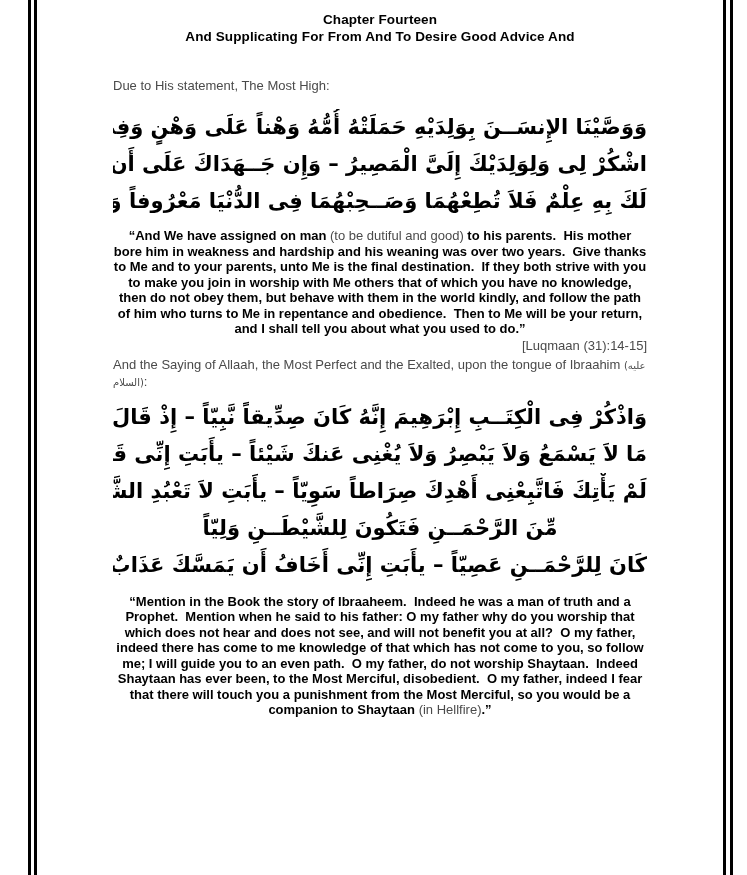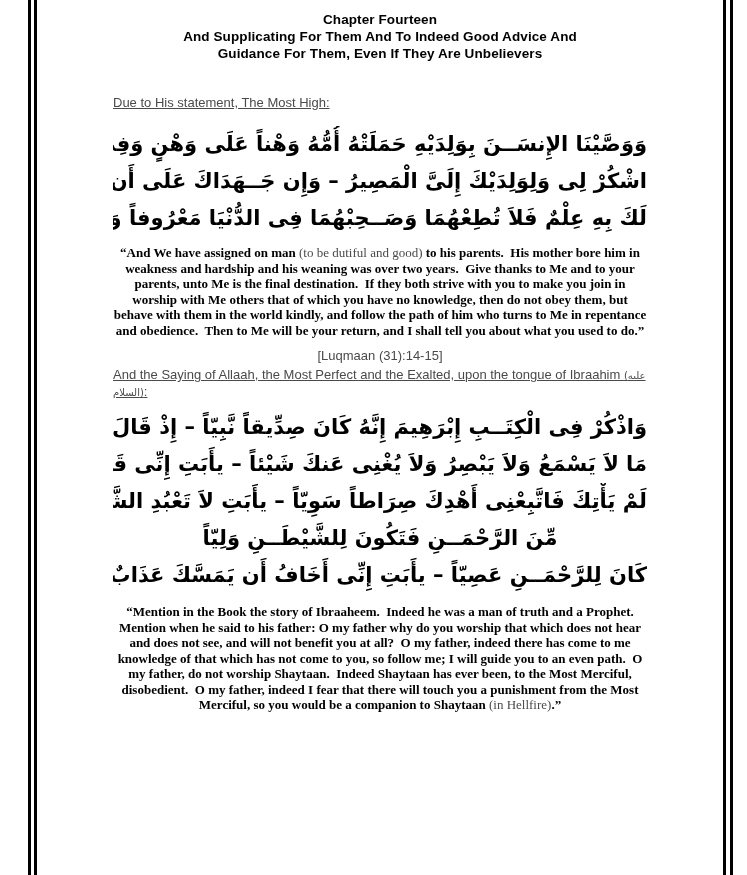--- a/index.html
+++ b/index.html
@@ -35,21 +35,20 @@
     font-size: 13.5px;
     line-height: 17px;
     color: #000;
     letter-spacing: 0.1px;
   }
   .intro {
     font-size: 13px;
     line-height: 16px;
     color: #4a4a4a;
     text-align: left;
-    text-decoration: underline;
   }
   .intro-1 { margin-top: 33px; }
   .intro-2 { margin-top: 4px; }
   .intro .ar-small {
     font-family: "DejaVu Sans", sans-serif;
     font-size: 10px;
     color: #4a4a4a;
   }
   .arabic-block {
     text-align: center;
@@ -67,49 +66,47 @@
     white-space: nowrap;
     overflow: hidden;
   }
   .translation {
     text-align: center;
     font-weight: bold;
     font-size: 13px;
     line-height: 15.5px;
     color: #000;
     white-space: pre-wrap;
-    font-family: Liberation Serif, serif;
   }
   .translation-1 { margin-top: 8px; }
   .translation-2 { margin-top: 10px; }
   .translation .plain {
     font-weight: normal;
     color: #4a4a4a;
   }
   .citation {
-    text-align: center;
+    text-align: right;
     font-size: 13px;
     line-height: 15px;
     color: #4a4a4a;
     font-weight: normal;
-    margin-top: 10px;
+    margin-top: 1px;
   }
 </style>
 </head>
 <body>
 
 <div class="page-border"></div>
 
 <div class="content">
   <div class="col">
 
     <div class="chapter-title">
       <div>Chapter Fourteen</div>
-      <div>And Supplicating For Them And To Indeed Good Advice And</div>
-      <div>Guidance For Them, Even If They Are Unbelievers</div>
+      <div>And Supplicating For From And To Desire Good Advice And</div>
     </div>
 
     <div class="intro intro-1">Due to His statement, The Most High:</div>
 
     <div class="arabic-block arabic-block-1">
       <div class="arabic-line">وَوَصَّيْنَا الإِنسَــنَ بِوَلِدَيْهِ حَمَلَتْهُ أُمُّهُ وَهْناً عَلَى وَهْنٍ وَفِصَالُهُ فِى عَامَيْنِ أَنِ</div>
       <div class="arabic-line">اشْكُرْ لِى وَلِوَلِدَيْكَ إِلَىَّ الْمَصِيرُ – وَإِن جَــهَدَاكَ عَلَى أَن تُشْرِكَ بِى مَا لَيْسَ</div>
       <div class="arabic-line">لَكَ بِهِ عِلْمٌ فَلاَ تُطِعْهُمَا وَصَــحِبْهُمَا فِى الدُّنْيَا مَعْرُوفاً وَاتَّبِعْ سَبِيلَ مَنْ أَنَابَ</div>
     </div>
 

